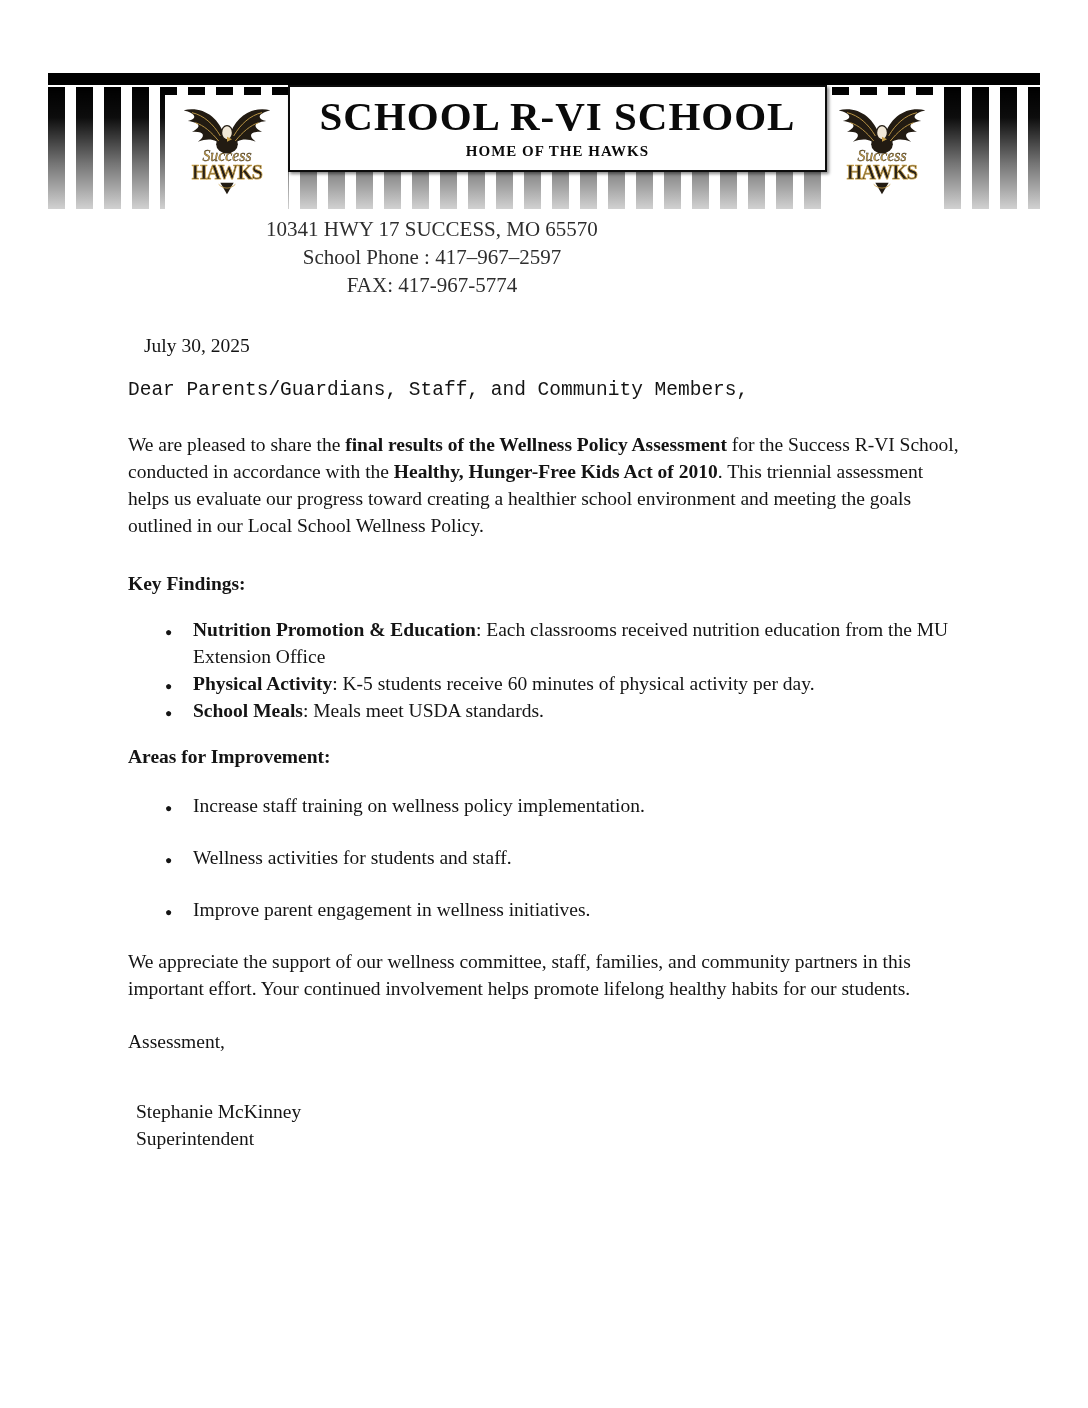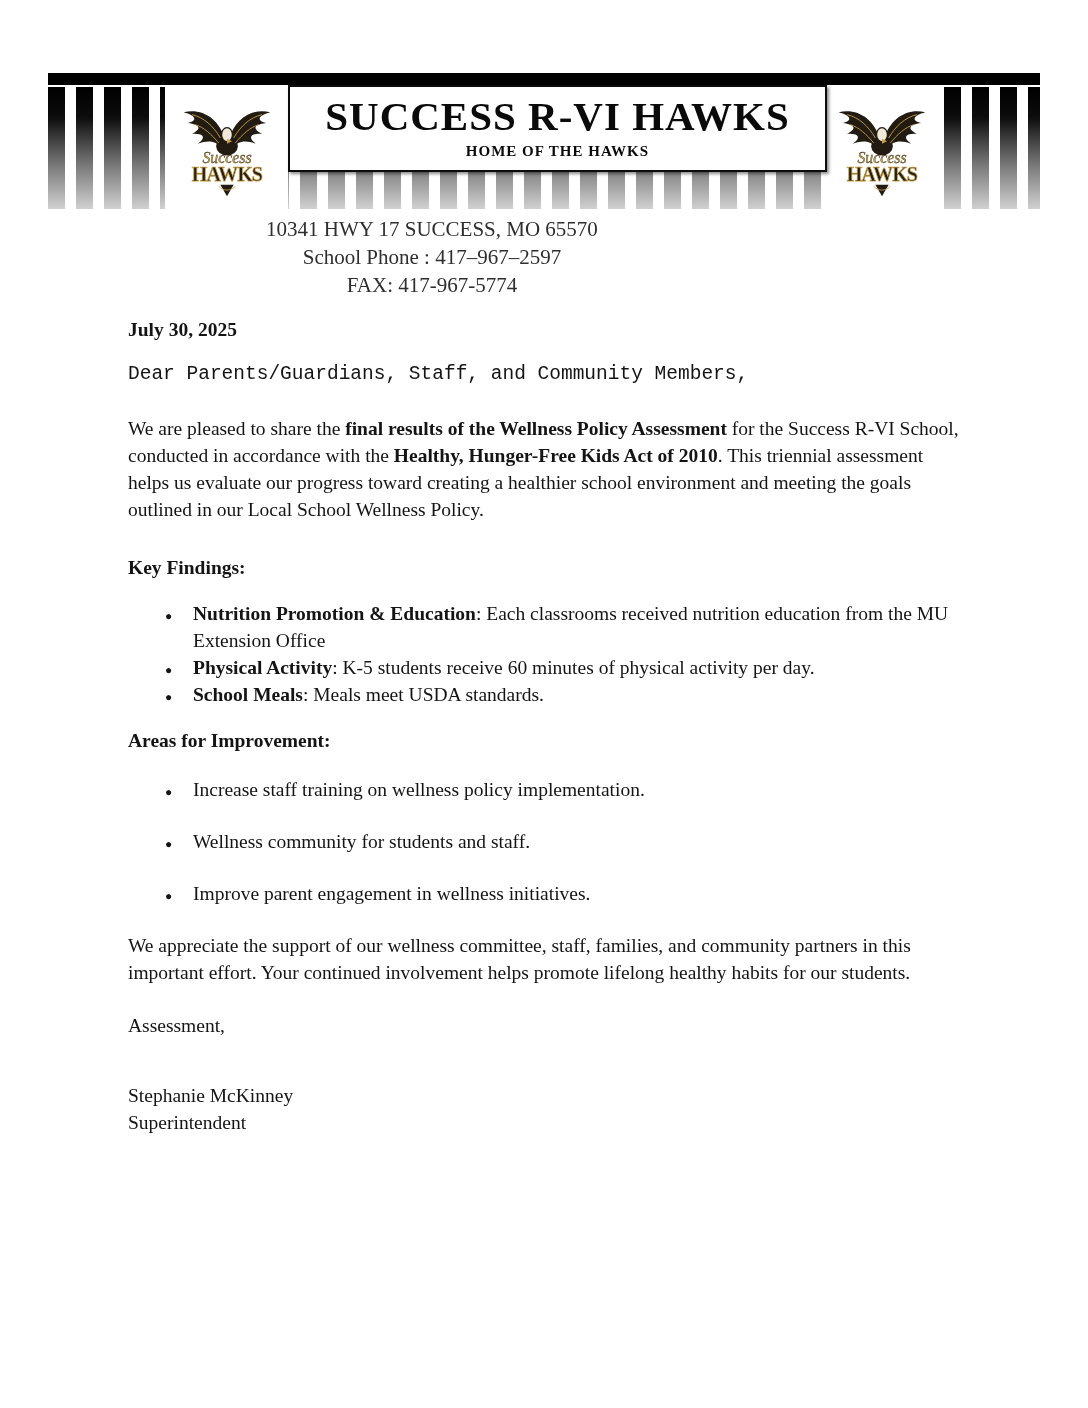--- a/index.html
+++ b/index.html
@@ -24,22 +24,22 @@
   }
   .stripes::after{
     content:"";position:absolute;inset:0;
     background:linear-gradient(to bottom,
       rgba(255,255,255,0) 0%,
       rgba(255,255,255,0.05) 25%,
       rgba(255,255,255,0.45) 62%,
       rgba(255,255,255,0.82) 100%);
   }
   .logo-patch{
-    position:absolute;top:14px;height:122px;background:#fff;
-    display:flex;align-items:flex-end;justify-content:center;
+    position:absolute;top:22px;height:122px;background:#fff;
+    display:flex;align-items:flex-start;justify-content:center;
   }
   .logo-patch.left{left:117px;width:123px;}
   .logo-patch.right{left:775px;width:118px;}
   .title-box{
     position:absolute;left:240px;top:12px;width:535px;height:83px;
     background:#fff;border:2px solid #0c0c0c;
     box-shadow:2px 2px 3px rgba(0,0,0,0.45);
     display:flex;flex-direction:column;align-items:center;justify-content:center;
     z-index:2;
   }
@@ -57,35 +57,35 @@
   .address{
     position:absolute;left:0;top:215px;width:864px;
     text-align:center;font-size:21px;line-height:28px;color:#2e2e2e;
   }
   
   .letter{
     position:absolute;left:128px;top:316px;width:832px;
     font-size:19.5px;line-height:27px;color:#141414;
   }
   .bold{font-weight:bold;}
-  .date{font-weight:bold;margin:0;}
+  .date{font-weight:normal;margin:16px;}
   .subject{font-weight:bold;margin:64px 0 0 0;}
   .greeting{margin:18px 0 0 0;font-family:Liberation Mono, monospace;}
   .para{margin:27px 0 0 0;}
   .heading{font-weight:bold;margin:31px 0 0 0;}
   .heading.areas{margin-top:19px;}
   ul{list-style:none;margin:0;padding:0;}
   ul.findings{margin-top:19px;}
   ul.improve{margin-top:22px;}
   li{position:relative;padding-left:65px;}
   li::before{content:"●";position:absolute;left:37px;top:3px;font-size:12px;color:#141414;}
   ul.improve li{margin-bottom:25px;}
   .closing{margin:23px 0 0 0;}
   .signoff{margin:26px 0 0 0;}
-  .signature{margin:43px 0 0 0;}
+  .signature{margin:43px 0 0 8px;}
   .signature div{margin:0;}
 </style>
 </head>
 <body>
 
 <div class="banner">
   <div class="banner-topbar"></div>
   <div class="stripes"></div>
 
   <div class="logo-patch left">
@@ -104,21 +104,21 @@
       <ellipse cx="60" cy="38" rx="6.5" ry="8.5" fill="#f2e9d8" stroke="#221b12" stroke-width="1.5"></ellipse>
       <path d="M60 43 L66 46 L60 49 Z" fill="#c9a14a"></path>
       <text x="60" y="72" text-anchor="middle" font-style="italic" font-size="19" fill="#c9a14a" stroke="#221b12" stroke-width="0.4">Success</text>
       <text x="60" y="94" text-anchor="middle" font-weight="bold" font-size="24" letter-spacing="-1" fill="#26201a" stroke="#c9a14a" stroke-width="0.9">HAWKS</text>
       <path d="M52 98 L68 98 L60 112 Z" fill="#221b12"></path>
       <path d="M50 100 C56 106 64 106 70 100" stroke="#c9a14a" fill="none"></path>
     </svg>
   </div>
 
   <div class="title-box">
-    <div class="school-name">SUCCESS R-VI HAWKS</div>
+    <div class="school-name">SCHOOL R-VI SCHOOL</div>
     <div class="school-tagline">HOME OF THE HAWKS</div>
   </div>
 
   <div class="logo-patch right">
     <svg width="100" height="112" viewBox="0 0 120 120">
       <g fill="#221b12">
         <path d="M58 44 C50 18 30 6 8 11 C23 15 25 21 13 24 C28 26 30 31 18 37 C33 36 35 42 25 49 C39 44 47 46 55 55 Z"></path>
         <path d="M62 44 C70 18 90 6 112 11 C97 15 95 21 107 24 C92 26 90 31 102 37 C87 36 85 42 95 49 C81 44 73 46 65 55 Z"></path>
         <ellipse cx="60" cy="52" rx="13" ry="11"></ellipse>
       </g>
@@ -158,21 +158,21 @@
   <ul class="findings">
     <li><span class="bold">Nutrition Promotion &amp; Education</span><span>: Each classrooms received nutrition education from the MU Extension Office</span></li>
     <li><span class="bold">Physical Activity</span><span>: K-5 students receive 60 minutes of physical activity per day.</span></li>
     <li><span class="bold">School Meals</span><span>: Meals meet USDA standards.</span></li>
   </ul>
 
   <p class="heading areas">Areas for Improvement:</p>
 
   <ul class="improve">
     <li><span>Increase staff training on wellness policy implementation.</span></li>
-    <li><span>Wellness community for students and staff.</span></li>
+    <li><span>Wellness activities for students and staff.</span></li>
     <li><span>Improve parent engagement in wellness initiatives.</span></li>
   </ul>
 
   <p class="closing">We appreciate the support of our wellness committee, staff, families, and community partners in this important effort. Your continued involvement helps promote lifelong healthy habits for our students.</p>
 
   <p class="signoff">Assessment,</p>
 
   <div class="signature">
     <div>Stephanie McKinney</div>
     <div>Superintendent</div>

